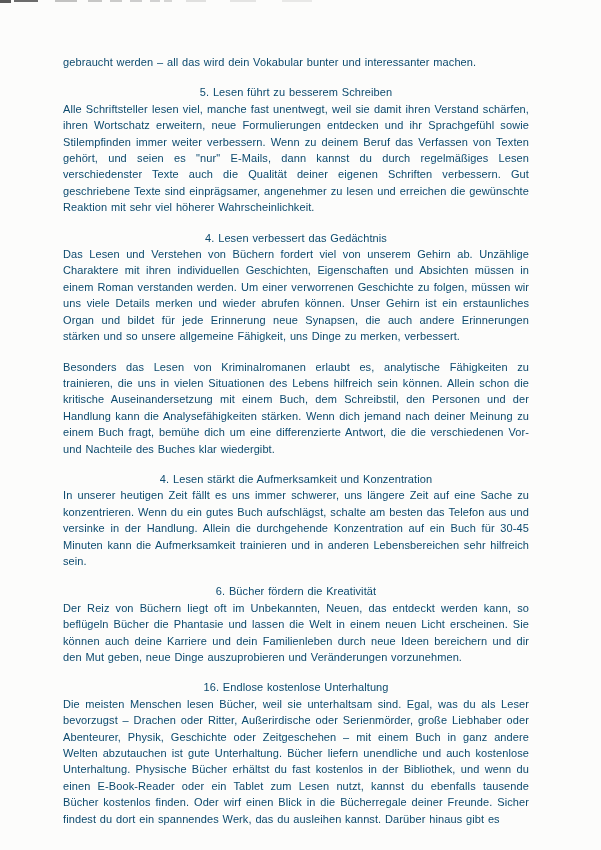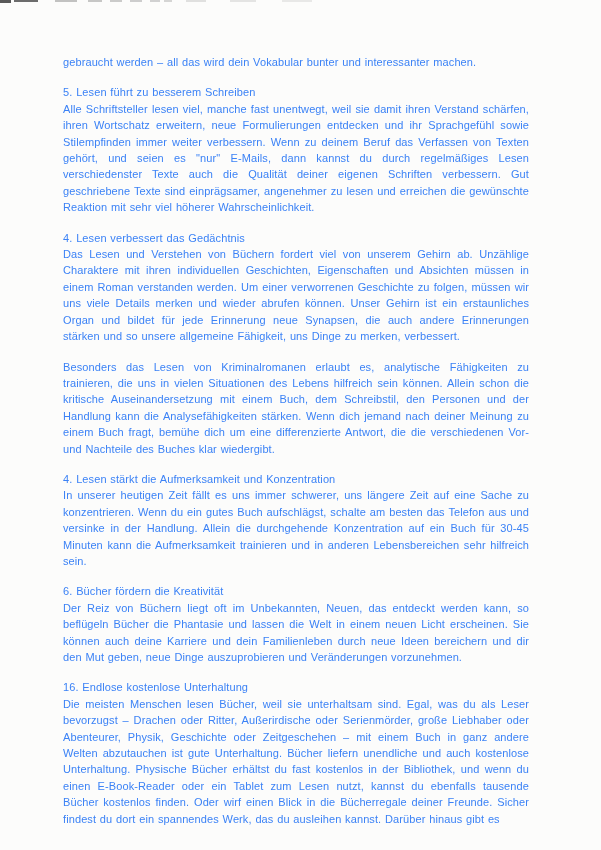--- a/index.html
+++ b/index.html
@@ -11,21 +11,21 @@
     height: 850px;
     background: #ffffff;
     font-family: "Liberation Sans", sans-serif;
     overflow: hidden;
   }
   .page {
     position: relative;
     width: 601px;
     height: 850px;
     background: #fcfcfb;
-    color: #3b82f6;
+    color: #0c4a6e;
   }
   
   .top-artifacts {
     position: absolute;
     top: 0; left: 0;
     width: 100%; height: 4px;
   }
   .top-artifacts span {
     position: absolute;
     top: 0;
@@ -55,21 +55,21 @@
     margin: 0;
     font-size: 11px;
     line-height: 16.4px;
     letter-spacing: 0.1px;
     word-spacing: 0.6px;
   }
   .text-col p.body {
     text-align: justify;
   }
   .text-col p.heading {
-    text-align: left;
+    text-align: center;
   }
   .sec {
     margin-top: 14px;
   }
 </style>
 </head>
 <body>
 
 <div class="page">
 

